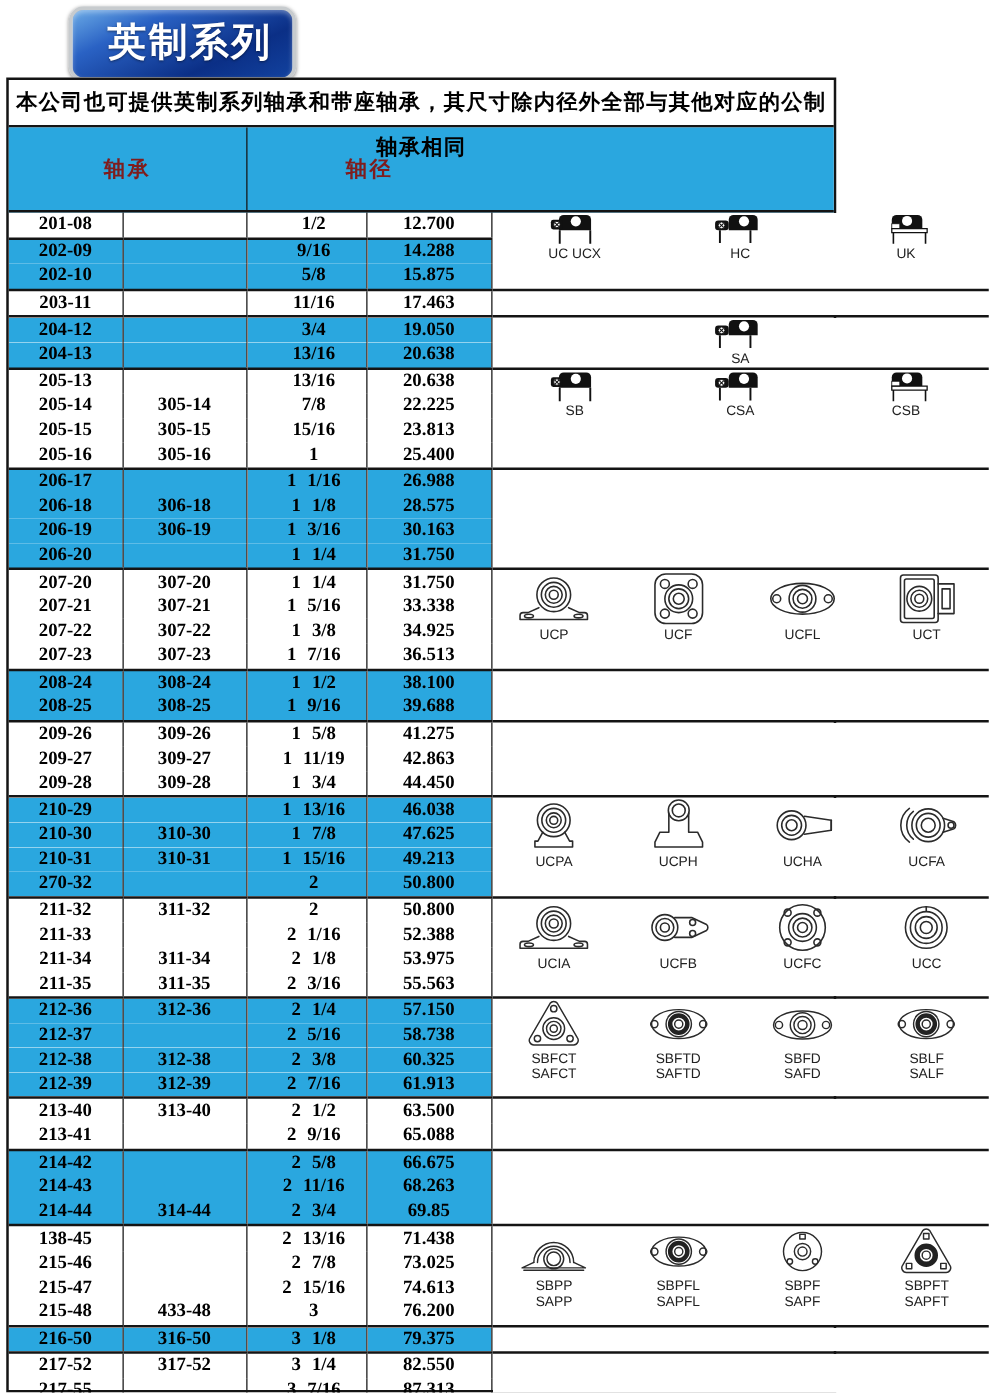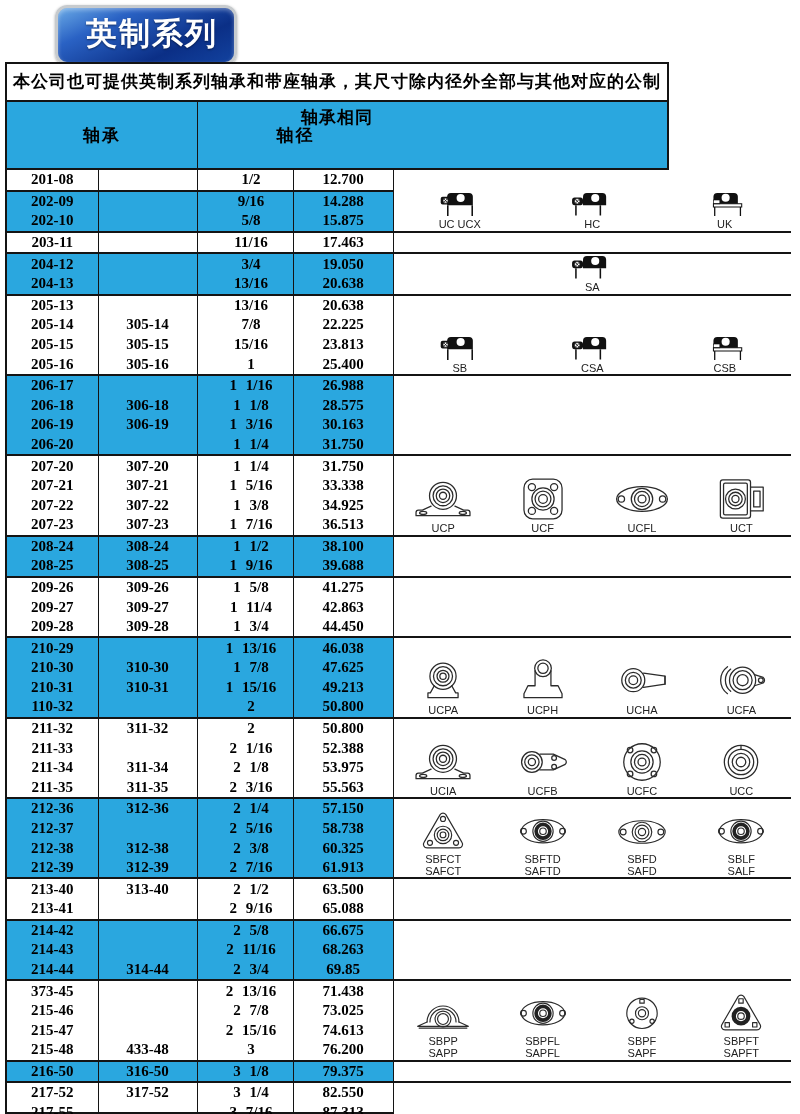--- a/index.html
+++ b/index.html
@@ -31,38 +31,38 @@
     border-bottom:2px solid #141414;
     letter-spacing:1px;
   }
   .head{
     display:grid;grid-template-columns:190px 196px 1fr;
     height:66px;border-bottom:2px solid #141414;
     background:var(--rowblue,#2aa7df);
   }
   .head>div{
     display:flex;align-items:center;justify-content:center;
-    font-size:17px;font-weight:bold;color:#000000;letter-spacing:2px;
+    font-size:17px;font-weight:bold;color:#7f1d1d;letter-spacing:2px;
   }
   .head>div+div{border-left:1px solid #141414;}
   
   table{border-collapse:collapse;table-layout:fixed;width:784px;}
   td{
     padding:0;text-align:center;vertical-align:middle;
     font-size:15px;font-weight:bold;color:#000;
     height:19.58px;overflow:hidden;
   }
   td.c1,td.c2,td.c3{border-left:1px solid #141414;}
   td.frac{word-spacing:5px;padding-left:12px;}
   tr.gstart td{border-top:2px solid #141414;}
   tr.blue td{background:var(--rowblue,#2aa7df);}
   td.types{border-left:1px solid #141414;background:#fff !important;}
   
   .icons{
-    display:flex;align-items:flex-end;justify-content:space-around;
+    display:flex;align-items:flex-start;justify-content:space-around;
     width:100%;height:100%;
   }
   .icoblock{display:flex;flex-direction:column;align-items:center;flex:1;}
   .icoblock svg{display:block;}
   .icolabel{
     font-family:"Liberation Sans","DejaVu Sans",sans-serif;
     font-size:11px;font-weight:normal;color:#222;line-height:1.12;
     text-align:center;white-space:pre-line;
   }
   .sil svg{height:27px;}
@@ -398,21 +398,21 @@
         <tr class="gstart">
           <td class="c0">209-26</td>
           <td class="c1">309-26</td>
           <td class="c2 frac">1 5/8</td>
           <td class="c3">41.275</td>
           <td class="types outline" rowspan="3"></td>
         </tr>
         <tr>
           <td class="c0">209-27</td>
           <td class="c1">309-27</td>
-          <td class="c2 frac">1 11/4</td>
+          <td class="c2 frac">1 11/19</td>
           <td class="c3">42.863</td>
         </tr>
         <tr>
           <td class="c0">209-28</td>
           <td class="c1">309-28</td>
           <td class="c2 frac">1 3/4</td>
           <td class="c3">44.450</td>
         </tr>
         <tr class="gstart blue">
           <td class="c0">210-29</td>
@@ -486,21 +486,21 @@
           <td class="c2 frac">1 7/8</td>
           <td class="c3">47.625</td>
         </tr>
         <tr class="blue">
           <td class="c0">210-31</td>
           <td class="c1">310-31</td>
           <td class="c2 frac">1 15/16</td>
           <td class="c3">49.213</td>
         </tr>
         <tr class="blue">
-          <td class="c0">110-32</td>
+          <td class="c0">270-32</td>
           <td class="c1"></td>
           <td class="c2 frac">2</td>
           <td class="c3">50.800</td>
         </tr>
         <tr class="gstart">
           <td class="c0">211-32</td>
           <td class="c1">311-32</td>
           <td class="c2 frac">2</td>
           <td class="c3">50.800</td>
           <td class="types outline" rowspan="4">
@@ -707,21 +707,21 @@
           <td class="c2 frac">2 11/16</td>
           <td class="c3">68.263</td>
         </tr>
         <tr class="blue">
           <td class="c0">214-44</td>
           <td class="c1">314-44</td>
           <td class="c2 frac">2 3/4</td>
           <td class="c3">69.85</td>
         </tr>
         <tr class="gstart">
-          <td class="c0">373-45</td>
+          <td class="c0">138-45</td>
           <td class="c1"></td>
           <td class="c2 frac">2 13/16</td>
           <td class="c3">71.438</td>
           <td class="types outline twoline" rowspan="4">
             <div class="icons">
               <div class="icoblock">
                 <span>
                   <svg viewBox="0 0 76 58" width="72">
                     <g stroke="#2b2b2b" fill="none" stroke-width="1.6" stroke-linejoin="round" stroke-linecap="round">
                       <path d="M16 40a22 22 0 0 1 44 0"></path>

